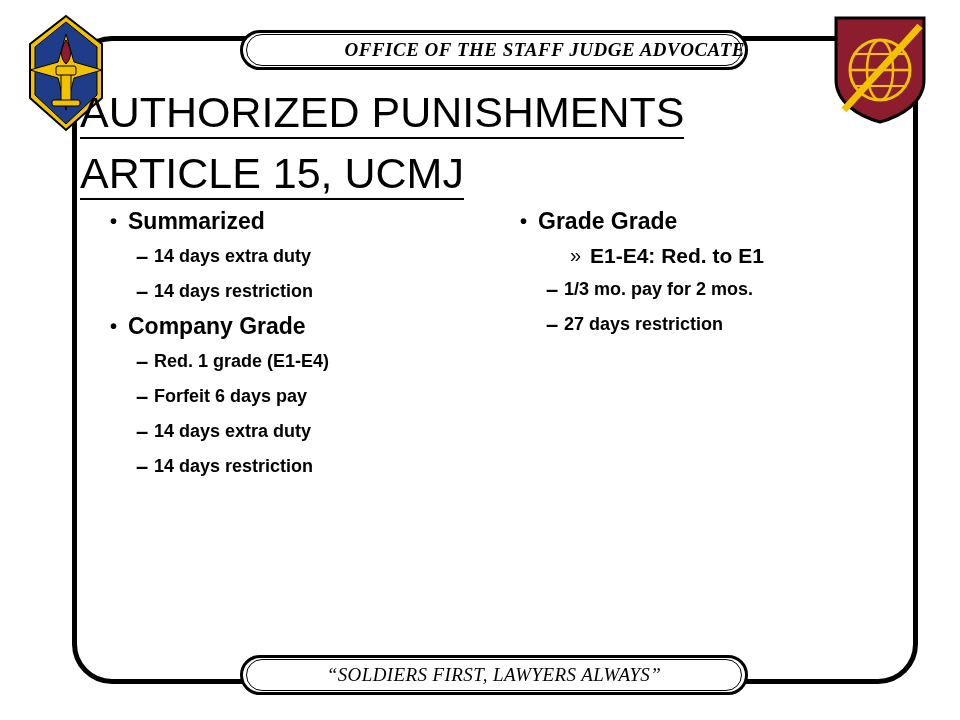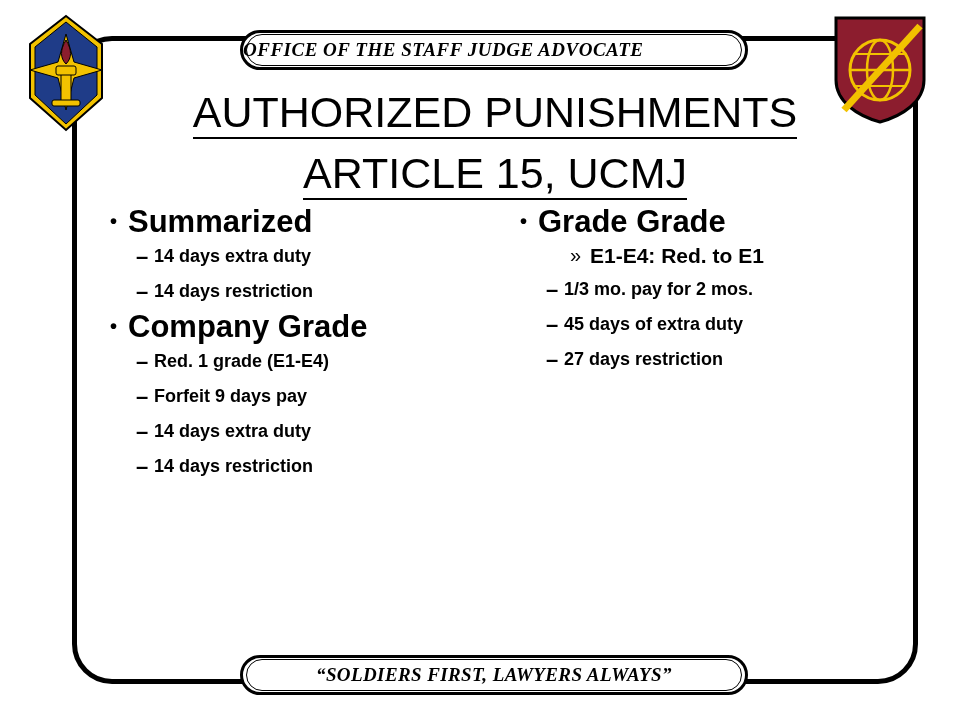--- a/index.html
+++ b/index.html
@@ -38,21 +38,21 @@
     left: 240px;
     top: 30px;
     width: 508px;
     height: 40px;
     background: #ffffff;
     border: 3px solid #000000;
     border-radius: 20px;
     box-sizing: border-box;
     display: flex;
     align-items: center;
-    justify-content: flex-start;
+    justify-content: flex-end;
   }
   .header-banner-inner {
     position: absolute;
     left: 246px;
     top: 34px;
     width: 496px;
     height: 32px;
     border: 1px solid #000000;
     border-radius: 16px;
     box-sizing: border-box;
@@ -90,35 +90,34 @@
     top: 659px;
     width: 496px;
     height: 32px;
     border: 1px solid #000000;
     border-radius: 16px;
     box-sizing: border-box;
     pointer-events: none;
   }
   .footer-text {
     font-family: "Liberation Serif", serif;
-    font-weight: bold;
+    font-weight: normal;
     font-style: italic;
     font-size: 19px;
     letter-spacing: 0.4px;
     color: #000000;
     white-space: nowrap;
   }
 
   
   .title-block {
     position: absolute;
     left: 80px;
     top: 88px;
     width: 830px;
-    text-align: center;
     text-decoration: underline;
   }
   .title-line {
     font-family: "Liberation Sans", sans-serif;
     font-size: 43px;
     line-height: 48px;
     color: #000000;
     display: inline-block;
     border-bottom: 2px solid #000000;
     padding-bottom: 1px;
@@ -148,21 +147,21 @@
     margin: 0;
     padding: 0;
   }
   li.b1, li.b2, li.b3 {
     font-family: "Liberation Sans", sans-serif;
     font-weight: bold;
     color: #000000;
     position: relative;
   }
   li.b1 {
-    font-size: 31px;
+    font-size: 23px;
     line-height: 35px;
     padding-left: 36px;
   }
   li.b1::before {
     content: "\2022";
     position: absolute;
     left: 18px;
     font-size: 20px;
     line-height: 35px;
   }
@@ -251,32 +250,31 @@
 
   <div class="body-cols">
 
     <div class="col col-left">
       <ul class="lvl">
         <li class="b1">Summarized</li>
         <li class="b2">14 days extra duty</li>
         <li class="b2">14 days restriction</li>
         <li class="b1">Company Grade</li>
         <li class="b2">Red. 1 grade (E1-E4)</li>
-        <li class="b2">Forfeit 9 days pay</li>
+        <li class="b2">Forfeit 6 days pay</li>
         <li class="b2">14 days extra duty</li>
         <li class="b2">14 days restriction</li>
       </ul>
     </div>
 
     <div class="col col-right">
       <ul class="lvl">
         <li class="b1">Grade Grade</li>
         <li class="b3">E1-E4:  Red. to E1</li>
         <li class="b2">1/3 mo. pay for 2 mos.</li>
-        <li class="b2">45 days of extra duty</li>
         <li class="b2">27 days restriction</li>
       </ul>
     </div>
 
   </div>
 
   <div class="footer-banner">
     <span class="footer-text">“SOLDIERS FIRST, LAWYERS ALWAYS”</span>
   </div>
   <div class="footer-banner-inner"></div>

